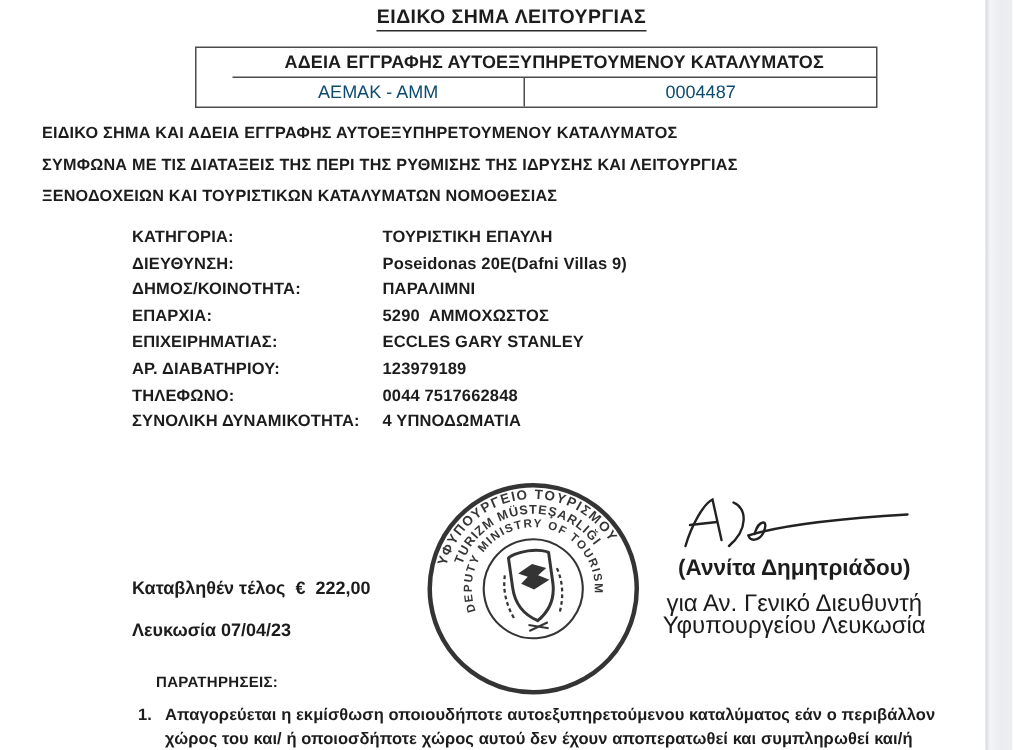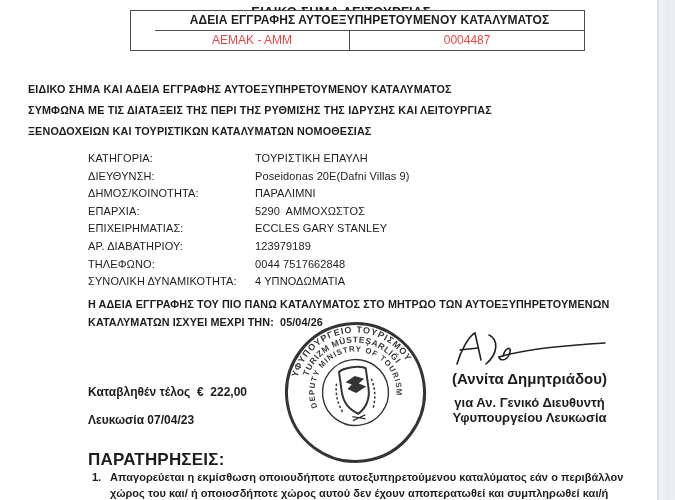--- a/index.html
+++ b/index.html
@@ -14,51 +14,51 @@
   .page-edge {
     position:absolute; right:0; top:0; bottom:0; width:18px;
     background:linear-gradient(to right,#d8dade 0px,#f3f4f7 3px,#eaecf0 10px,#edeef2 18px);
   }
   .title-wrap { position:absolute; left:0; top:2px; width:657px; text-align:center; padding-left:25px; }
   .title {
     display:inline-block; font-size:13px; font-weight:bold; letter-spacing:.3px;
     border-bottom:1.5px solid #2b2b2b; padding-bottom:2px;
   }
   .lic-table {
-    position:absolute; left:130px; top:10px; width:455px;
+    position:absolute; left:130px; top:31px; width:455px;
     border:1.6px solid #4c4c4c; background:#fff;padding-left:24px;
   }
   .lic-header {
     text-align:center; font-weight:bold; font-size:12px; padding:2px 0 3px;
     border-bottom:1.6px solid #4c4c4c; letter-spacing:.1px;
   }
   .lic-row { display:flex; }
-  .lic-cell { font-size:12px; text-align:center; padding:2px 0 3px; color:#ef4444; }
+  .lic-cell { font-size:12px; text-align:center; padding:2px 0 3px; color:#0c4a6e; }
   .lic-cell.code { width:45.5%; border-right:1.6px solid #4c4c4c; }
   .lic-cell.num  { width:54.5%; }
   .intro {
     position:absolute; left:0; top:79px; width:657px; text-align:left; padding-left:28px;
     font-size:10.8px; font-weight:bold; line-height:21px; letter-spacing:.15px;
   }
   .fields { position:absolute; left:88px; top:152px; }
-  .field-row { display:flex; height:17.6px; font-size:11px; font-weight:normal; letter-spacing:.1px; }
+  .field-row { display:flex; height:17.6px; font-size:11px; font-weight:bold; letter-spacing:.1px; }
   .field-label { width:167px; flex:0 0 167px; }
   .field-value { white-space:pre-wrap; }
   .validity {
     position:absolute; left:88px; top:296px; width:540px;
     font-size:10.8px; font-weight:bold; line-height:17.5px; letter-spacing:.1px; white-space:pre-wrap;
   }
   .stamp { position:absolute; left:283px; top:320px; width:145px; height:145px; }
   .sig-block { position:absolute; left:437px; top:326px; width:185px; text-align:center; }
   .sig-svg { display:block; margin:0 auto; }
   .sig-name { font-size:15px; font-weight:bold; margin-top:2px; }
-  .sig-title { font-size:13px; font-weight:bold; line-height:14.5px; margin-top:9px; }
+  .sig-title { font-size:16px; font-weight:normal; line-height:14.5px; margin-top:9px; }
   .fee   { position:absolute; left:88px; top:385px; font-size:12px; font-weight:bold; white-space:pre-wrap; }
   .place { position:absolute; left:88px; top:413px; font-size:12px; font-weight:bold; }
-  .remarks-heading { position:absolute; left:88px; top:450px; font-size:17px; font-weight:bold; letter-spacing:.2px; }
+  .remarks-heading { position:absolute; left:104px; top:450px; font-size:10px; font-weight:bold; letter-spacing:.2px; }
   .remark-item { position:absolute; left:92px; top:470px; width:535px; display:flex; font-size:11px; font-weight:bold; line-height:15.6px; }
   .remark-num { flex:0 0 18px; }
   .remark-text { flex:1; letter-spacing:.05px; }
   svg text { font-family:"Liberation Sans", sans-serif; }
 </style>
 </head>
 <body>
 
 <div class="doc">
 
@@ -108,21 +108,20 @@
     <div class="field-row">
       <span class="field-label">ΤΗΛΕΦΩΝΟ:</span>
       <span class="field-value">0044 7517662848</span>
     </div>
     <div class="field-row">
       <span class="field-label">ΣΥΝΟΛΙΚΗ ΔΥΝΑΜΙΚΟΤΗΤΑ:</span>
       <span class="field-value">4 ΥΠΝΟΔΩΜΑΤΙΑ</span>
     </div>
   </div>
 
-  <div class="validity">Η ΑΔΕΙΑ ΕΓΓΡΑΦΗΣ ΤΟΥ ΠΙΟ ΠΑΝΩ ΚΑΤΑΛΥΜΑΤΟΣ ΣΤΟ ΜΗΤΡΩΟ ΤΩΝ ΑΥΤΟΕΞΥΠΗΡΕΤΟΥΜΕΝΩΝ ΚΑΤΑΛΥΜΑΤΩΝ ΙΣΧΥΕΙ ΜΕΧΡΙ ΤΗΝ:  05/04/26</div>
 
   <svg class="stamp" viewBox="0 0 145 145" width="145" height="145">
     <g transform="rotate(-8 72.5 72.5)" stroke="#1f1f1f" fill="none" opacity="0.9">
       <circle cx="72.5" cy="72.5" r="69" stroke-width="3"></circle>
       <circle cx="72.5" cy="72.5" r="33" stroke-width="1.4"></circle>
       <defs>
         <path id="arcOuter" d="M 18.1 97.9 A 60 60 0 1 1 126.9 97.9"></path>
         <path id="arcMiddle" d="M 24.2 85.4 A 50 50 0 1 1 120.8 85.4"></path>
         <path id="arcInner" d="M 38.9 96.0 A 41 41 0 1 1 106.1 96.0"></path>
       </defs>

